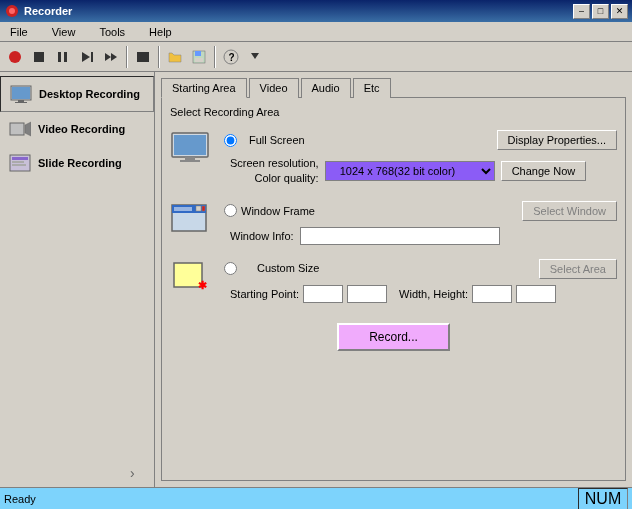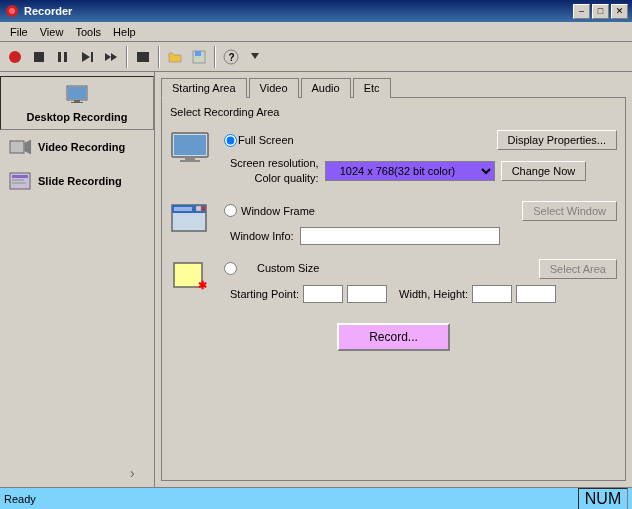--- a/index.html
+++ b/index.html
@@ -28,20 +28,21 @@
     }
 
     
     .menu-bar {
       background: #d4d0c8;
       height: 20px;
       display: flex;
       align-items: center;
       padding: 0 4px;
       border-bottom: 1px solid #808080;
+      gap: 12px;
     }
     .menu-item { padding: 2px 6px; font-size: 11px; cursor: pointer; }
 
     
     .toolbar {
       background: #d4d0c8;
       height: 30px;
       display: flex;
       align-items: center;
       padding: 2px 4px;
@@ -73,21 +74,21 @@
     .sidebar-item {
       display: flex;
       align-items: center;
       padding: 6px 8px;
       cursor: pointer;
       font-size: 11px;
       font-weight: bold;
       color: #000;
       gap: 6px;
     }
-    .sidebar-item:hover, .sidebar-item.active { background: #316ac5; color: white; flex-direction: column; }
+    .sidebar-item:hover, .sidebar-item.active { background: #316ac5; color: white; }
     .sidebar-item.active { background: #d4d0c8; color: #000; border: 1px inset #808080; }
     .sidebar-icon {
       width: 24px; height: 22px;
       display: flex; align-items: center; justify-content: center;
     }
 
     
     .content {
       flex: 1;
       padding: 6px;
@@ -349,21 +350,21 @@
             <div style="width:44px; flex-shrink:0; margin-top:2px;">
               <svg width="40" height="32">
                 <rect x="2" y="1" width="36" height="24" rx="1" fill="#d0d8e0" stroke="#666" stroke-width="1.5"></rect>
                 <rect x="4" y="3" width="32" height="20" fill="#6699cc"></rect>
                 <rect x="15" y="25" width="10" height="3" fill="#888"></rect>
                 <rect x="10" y="28" width="20" height="2" fill="#888"></rect>
               </svg>
             </div>
             <div style="flex:1;">
               <div style="display:flex; align-items:center; justify-content:space-between;">
-                <div style="display:flex; align-items:center; gap:1px;">
+                <div style="display:flex; align-items:center; gap:12px;">
                   <input type="radio" name="recording-area" checked="" style="">
                   <span>Full Screen</span>
                 </div>
                 <button class="btn-win">Display Properties...</button>
               </div>
               <div style="display:flex; align-items:center; margin-top:6px; margin-left:6px; gap:6px;">
                 <span class="res-label" style="font-size:11px; line-height:1.4;">Screen resolution,<br>Color quality:</span>
                 <select style="width:170px; font-size:11px;">
                   <option>1024 x 768(32 bit color)</option>
                 </select>

